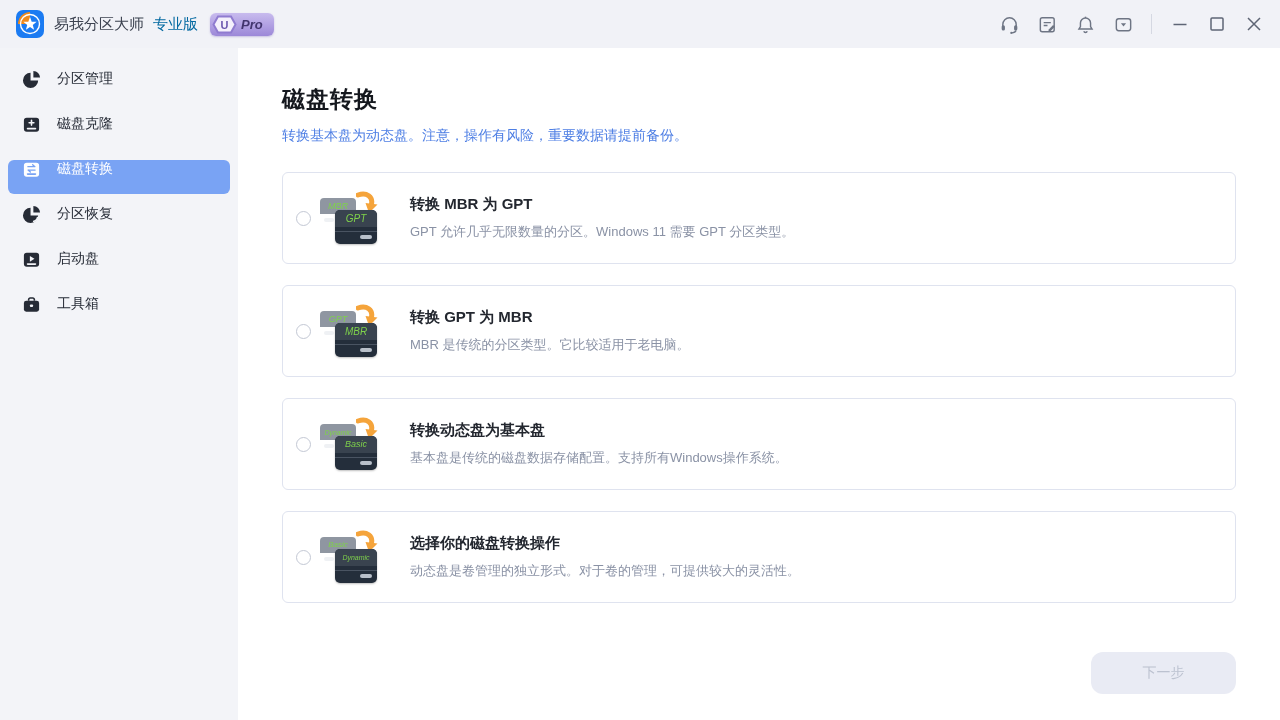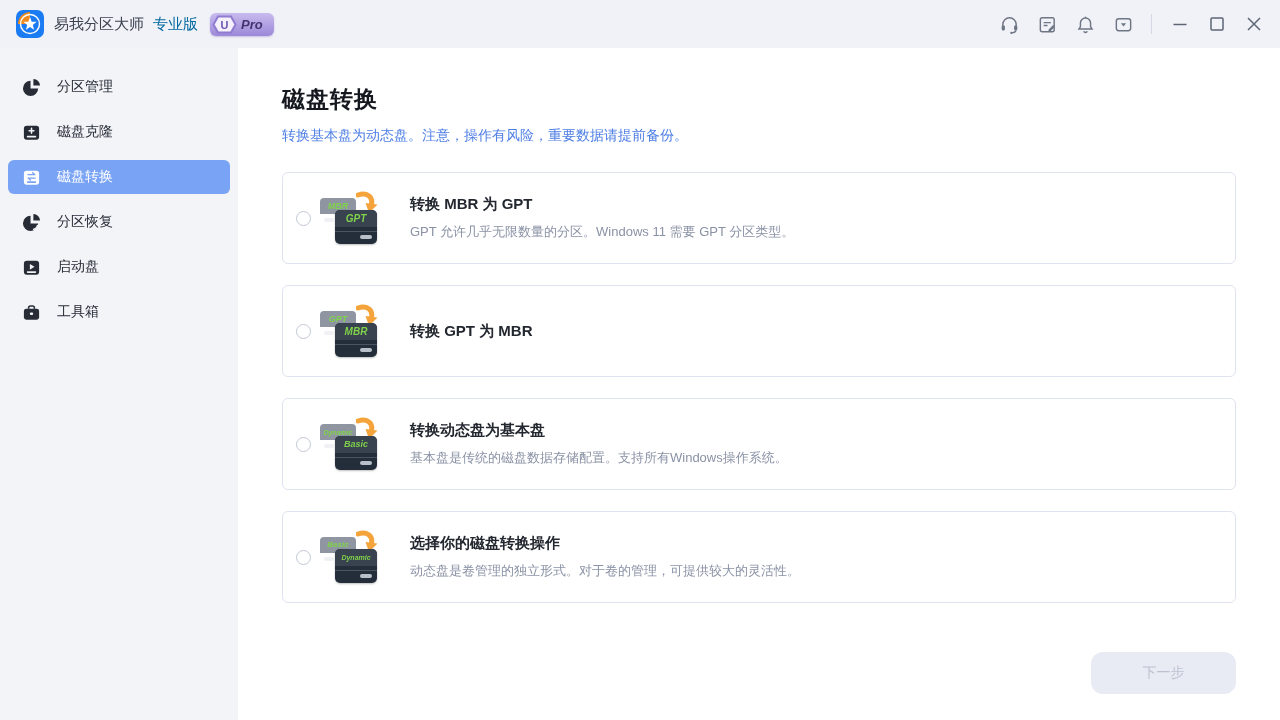--- a/index.html
+++ b/index.html
@@ -19,21 +19,21 @@
   .tb-btn { width:24px; height:24px; display:flex; align-items:center; justify-content:center; cursor:pointer; }
   .tb-group { display:flex; align-items:center; gap:14px; }
   .tb-divider { width:1px; height:20px; background:#D5D8E2; margin:0 16px; }
   .win-group { display:flex; align-items:center; gap:13px; }
 
   
   .body-row { display:flex; height:672px; }
 
   
   .sidebar { width:238px; background:#F3F4F8; padding-top:22px; flex:0 0 auto; }
-  .side-item { --bg:#F3F4F8; height:34px; margin:0 8px 11px 8px; display:flex; align-items:center;
+  .side-item { --bg:#F3F4F8; height:34px; margin:0 8px 11px 8px; display:flex; 
                padding-left:14px; gap:16px; border-radius:6px; font-size:14px; color:#262B36; cursor:pointer; }
   .side-item.active { --bg:#79A3F4; background:#79A3F4; color:#FFFFFF; }
   .side-icon { width:19px; height:19px; display:flex; align-items:center; justify-content:center; }
 
   
   .content { flex:1; background:#FFFFFF; padding:0 44px; }
   .page-title { font-size:23px; font-weight:bold; color:#15181E; margin-top:36px; letter-spacing:1px; }
   .page-subtitle { font-size:14px; color:#4D7EE4; margin-top:12px; }
   .cards { margin-top:27px; }
   .option-card { height:92px; border:1px solid #DFE3EF; border-radius:6px; margin-bottom:21px;
@@ -49,21 +49,21 @@
   .drive-back { position:absolute; left:0; top:7px; width:36px; height:28px; }
   .drive-back .band { height:16px; background:#8F96A1; border-radius:4px 4px 0 0;
                       display:flex; align-items:center; justify-content:center; }
   .drive-back .face { height:12px; background:#C7CCD3; border-radius:0 0 4px 4px; position:relative; }
   .drive-back .slot { position:absolute; left:4px; top:4px; width:10px; height:4px; border-radius:2px; background:#EFF1F4; }
   .drive-front { position:absolute; left:15px; top:19px; width:42px; height:34px; background:#242E3B;
                  border-radius:5px; overflow:hidden; box-shadow:0 1px 2px rgba(0,0,0,.25); }
   .drive-front .band { height:17px; background:#39434F; display:flex; align-items:center; justify-content:center; }
   .drive-front .slot { position:absolute; right:5px; bottom:5px; width:12px; height:4px; border-radius:2px; background:#B9C0CA; }
   .drive-front .line { position:absolute; left:0; right:0; bottom:12px; height:1px; background:#4A5462; }
-  .disk-label { font-style:italic; font-weight:bold; color:#7FD24B; line-height:1; }
+  .disk-label { font-style:italic; font-weight:normal; color:#7FD24B; line-height:1; }
   .disk-label.back { font-size:9px; }
   .disk-label.front { font-size:10px; }
   .conv-arrow { position:absolute; right:0; top:0; }
 
   
   .footer { display:flex; justify-content:flex-end; margin-top:49px; }
   .next-btn { width:145px; height:42px; background:#E9EBF4; color:#BCC2D0; border:none;
               border-radius:12px; font-size:14px; font-family:"Liberation Sans", sans-serif;margin-left:9px; }
 </style>
 </head>
@@ -255,20 +255,21 @@
           <span class="drive-front">
               <span class="band">
                 <span class="disk-label front">MBR</span>
               </span>
               <span class="line"></span>
               <span class="slot"></span>
             </span>
         </span>
         <span class="option-text">
           <div class="option-title">转换 GPT 为 MBR</div>
+          <div class="option-desc">MBR 是传统的分区类型。它比较适用于老电脑。</div>
         </span>
       </div>
 
       <div class="option-card">
         <input type="radio" name="convert-option" class="option-radio" style="">
         <span class="disk-icon">
           <span class="drive-back"><span class="band">
                 <span class="disk-label back" style="font-size:7px">Dynamic</span>
               </span><span class="face"><span class="slot"></span></span></span>
           <svg class="conv-arrow" width="22" height="24" viewBox="0 0 22 24">

